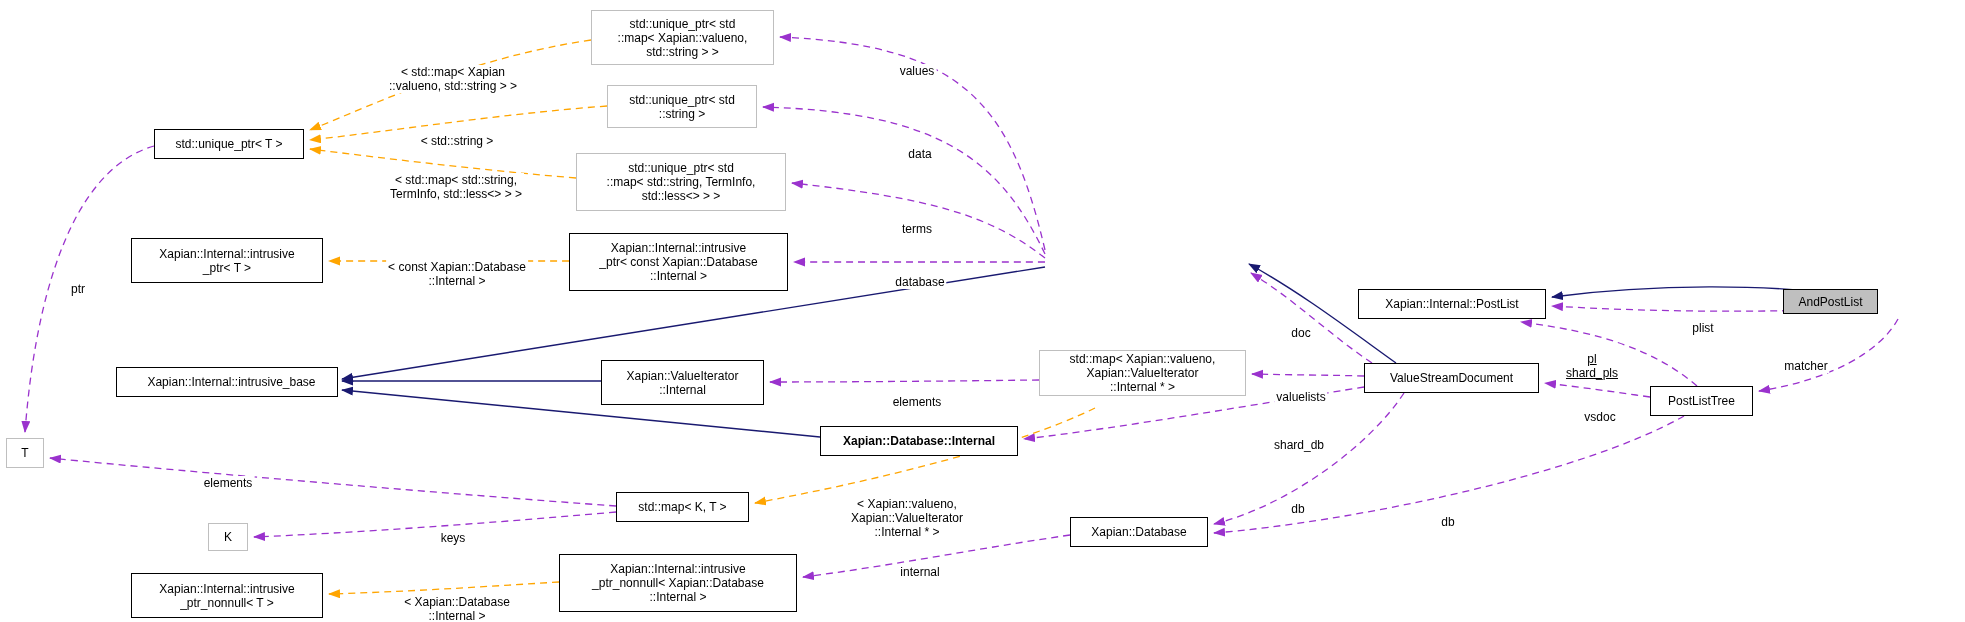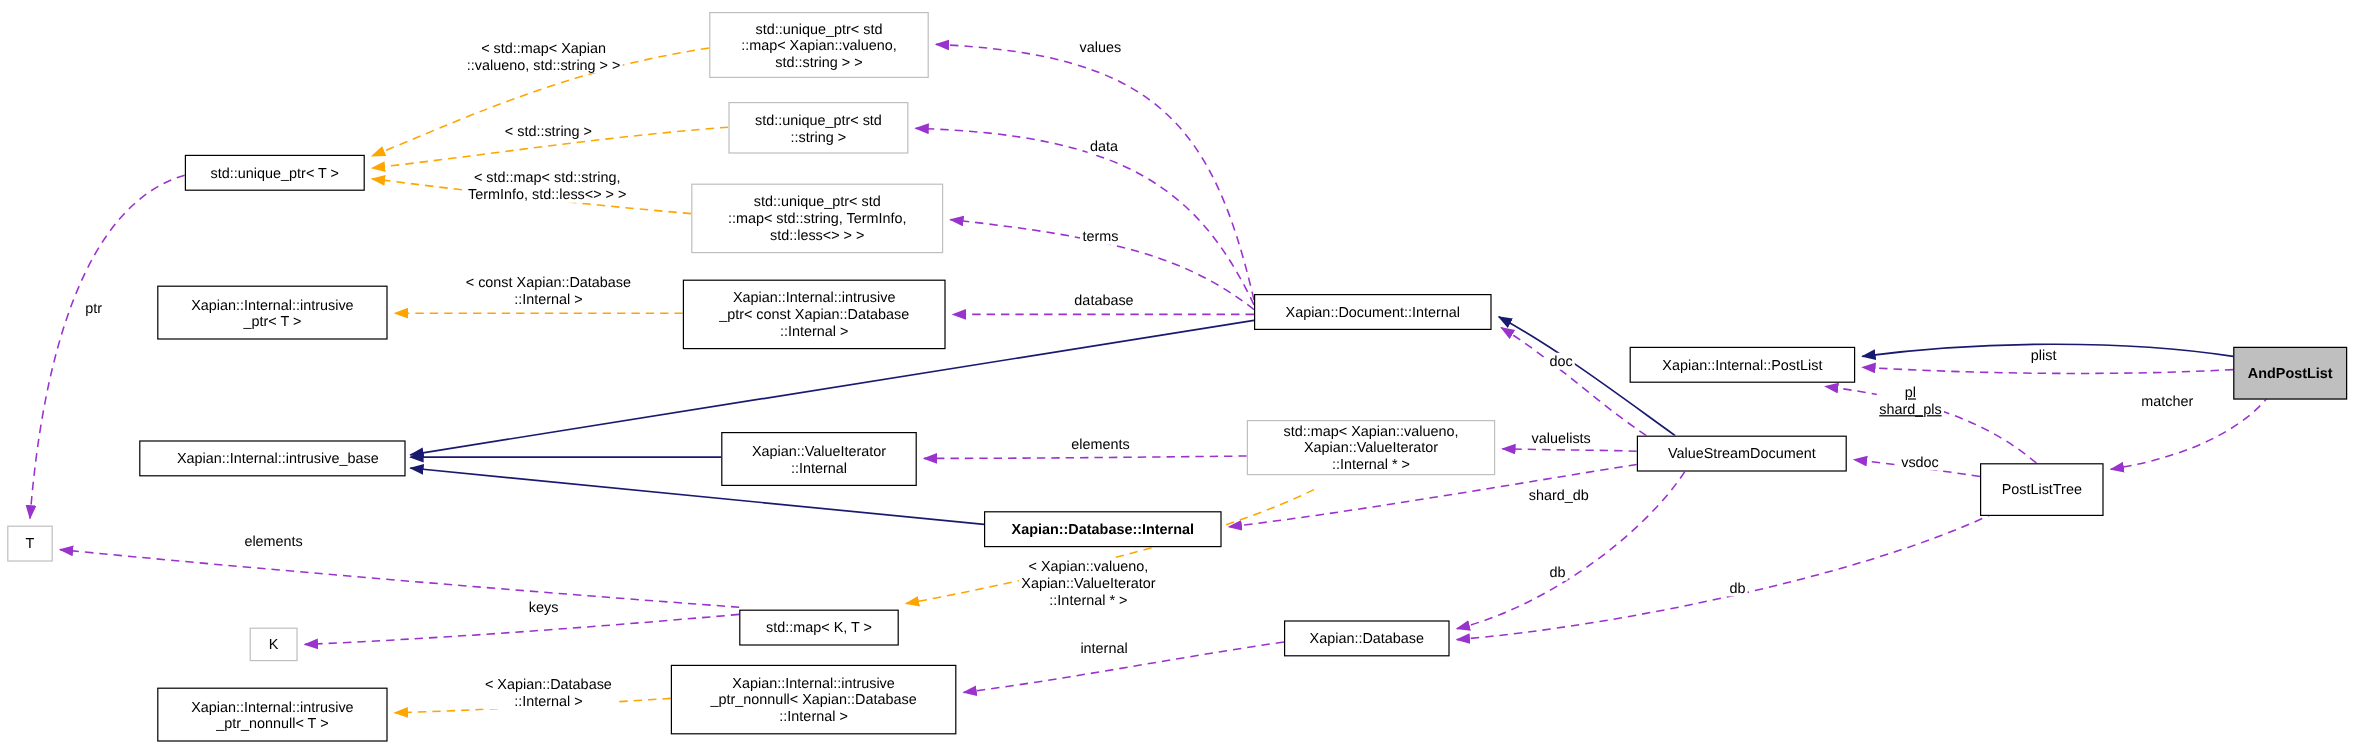--- a/index.html
+++ b/index.html
@@ -15,21 +15,21 @@
     position:absolute;box-sizing:border-box;background:var(--node-bg,#fff);
     border:1px solid var(--node-border,#000);
     display:flex;align-items:center;justify-content:center;text-align:center;
     font-size:12px;line-height:14px;white-space:pre-line;padding:1px 3px;
   }
   .node.ext{border-color:var(--node-border-external,#bfbfbf);}
   .node.focus{background:var(--focus-bg,#bfbfbf);}
   .elabel{
     position:absolute;transform:translate(-50%,-50%);
     font-size:12px;line-height:14px;text-align:center;white-space:pre-line;
-    background:var(--canvas-bg,#fff);padding:0 2px;
+    background:var(--canvas-bg,#fff);padding:0 2px;margin-top:32px;
   }
 </style>
 </head>
 <body>
 
 <div class="canvas">
 
   <svg class="edges" width="1965" height="622" viewBox="0 0 1965 622" xmlns="http://www.w3.org/2000/svg">
     <defs>
       <marker id="ah-member" markerWidth="13" markerHeight="10" refX="11" refY="4.5" orient="auto" markerUnits="userSpaceOnUse">
@@ -86,38 +86,37 @@
 std::less&lt;&gt; &gt; &gt;</div>
   <div class="node" style="left:569px;top:233px;width:219px;height:58px;">Xapian::Internal::intrusive
 _ptr&lt; const Xapian::Database
 ::Internal &gt;</div>
   <div class="node" style="left:154px;top:129px;width:150px;height:30px;">std::unique_ptr&lt; T &gt;</div>
   <div class="node" style="left:131px;top:238px;width:192px;height:45px;">Xapian::Internal::intrusive
 _ptr&lt; T &gt;</div>
   <div class="node" style="left:116px;top:367px;width:222px;height:30px;padding-left:12px;">Xapian::Internal::intrusive_base</div>
   <div class="node ext" style="left:6px;top:438px;width:38px;height:30px;">T</div>
   <div class="node ext" style="left:208px;top:523px;width:40px;height:28px;">K</div>
-  <div class="node" style="left:616px;top:492px;width:133px;height:30px;margin-top:16px;">std::map&lt; K, T &gt;</div>
+  <div class="node" style="left:616px;top:492px;width:133px;height:30px;">std::map&lt; K, T &gt;</div>
   <div class="node" style="left:131px;top:573px;width:192px;height:45px;">Xapian::Internal::intrusive
 _ptr_nonnull&lt; T &gt;</div>
   <div class="node" style="left:559px;top:554px;width:238px;height:58px;">Xapian::Internal::intrusive
 _ptr_nonnull&lt; Xapian::Database
 ::Internal &gt;</div>
   <div class="node" style="left:601px;top:360px;width:163px;height:45px;">Xapian::ValueIterator
 ::Internal</div>
-  <div class="node" style="left:1045px;top:245px;width:198px;height:30px;">Xapian::Document::Internal</div>
   <div class="node ext" style="left:1039px;top:350px;width:207px;height:46px;">std::map&lt; Xapian::valueno,
 Xapian::ValueIterator
 ::Internal * &gt;</div>
   <div class="node" style="left:820px;top:426px;width:198px;height:30px;font-weight:bold;">Xapian::Database::Internal</div>
   <div class="node" style="left:1070px;top:517px;width:138px;height:30px;">Xapian::Database</div>
   <div class="node" style="left:1358px;top:289px;width:188px;height:30px;">Xapian::Internal::PostList</div>
   <div class="node" style="left:1364px;top:363px;width:175px;height:30px;">ValueStreamDocument</div>
-  <div class="node" style="left:1650px;top:386px;width:103px;height:44px;">PostListTree</div>
-  <div class="node focus" style="left:1861px;top:289px;width:95px;height:44px;font-weight:bold;">AndPostList</div>
+  <div class="node" style="left:1650px;top:386px;width:103px;height:30px;">PostListTree</div>
+  <div class="node focus" style="left:1783px;top:289px;width:95px;height:25px;">AndPostList</div>
 
   <div class="elabel" style="left:917px;top:39px;">values</div>
   <div class="elabel" style="left:920px;top:122px;">data</div>
   <div class="elabel" style="left:917px;top:197px;">terms</div>
   <div class="elabel" style="left:920px;top:250px;">database</div>
   <div class="elabel" style="left:1301px;top:301px;">doc</div>
   <div class="elabel" style="left:1301px;top:365px;">valuelists</div>
   <div class="elabel" style="left:1299px;top:413px;">shard_db</div>
   <div class="elabel" style="left:1298px;top:477px;">db</div>
   <div class="elabel" style="left:1448px;top:490px;">db</div>

